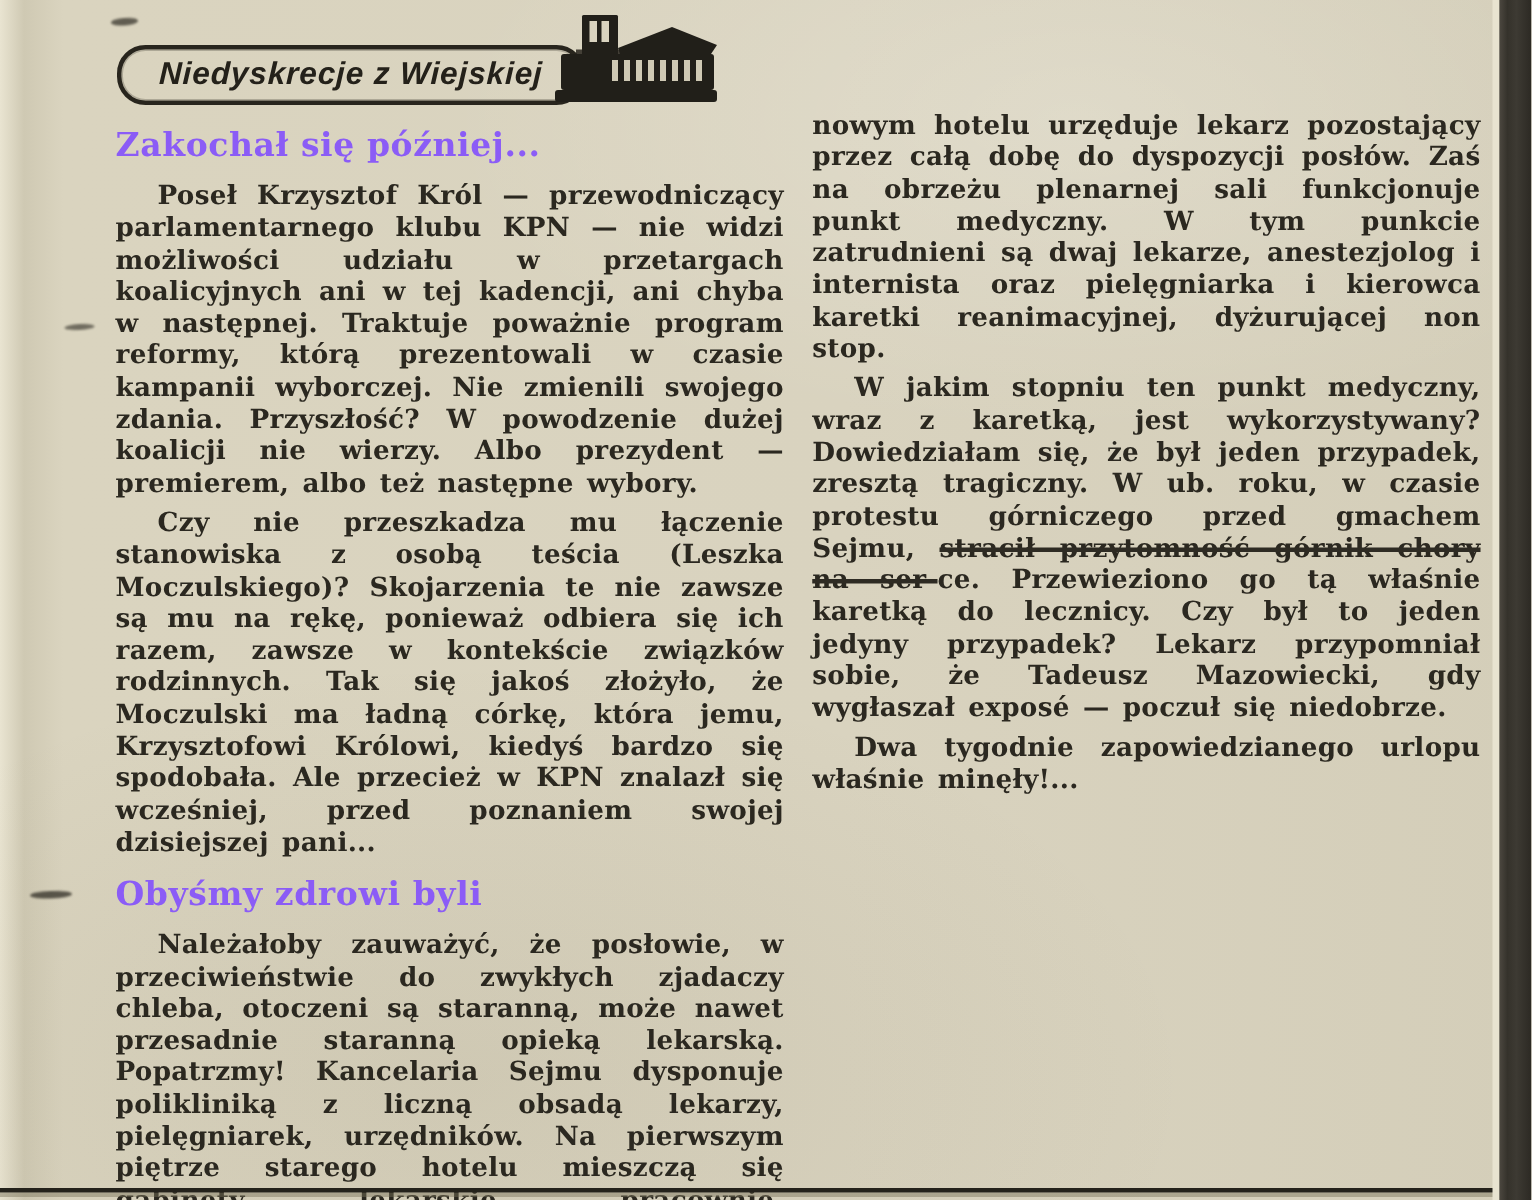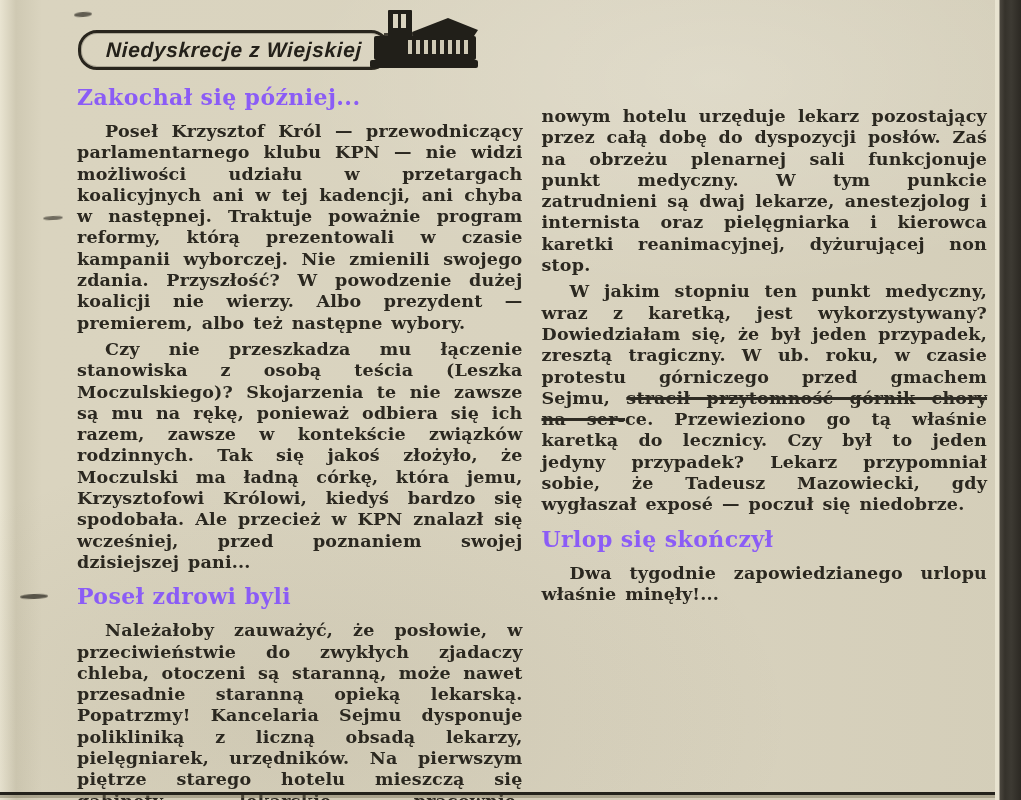--- a/index.html
+++ b/index.html
@@ -78,21 +78,21 @@
     letter-spacing: 0.4px;
     margin: 10px 0 11px 0; color: #8b5cf6;
   }
   .col p {
     margin: 0 0 5px 0;
     font-size: 17.5px; line-height: 21.3px; font-weight: bold;
     text-align: justify; text-justify: inter-word;
     letter-spacing: 0.2px; word-spacing: 2.5px;
     text-indent: 1.6em; color: #2b2820;
   }
-  .col p.flush { text-indent: 0; margin-top: 32px; }
+  .col p.flush { text-indent: 0; }
   .struck {
     text-decoration: line-through;
     text-decoration-thickness: 2.5px;
     text-decoration-color: #2e2b23;
   }
 </style>
 </head>
 <body>
 
 <div class="scan-gutter"></div>
@@ -131,23 +131,22 @@
       <rect x="8" y="54" width="108" height="8" rx="2"></rect>
     </g>
   </svg>
 </header>
 
 <main class="columns">
   <section class="col">
     <h2 class="article-heading">Zakochał się później...</h2>
     <p>Poseł Krzysztof Król — przewodniczący parlamentarnego klubu KPN — nie widzi możliwości udziału w przetargach koalicyjnych ani w tej kadencji, ani chyba w następnej. Traktuje poważnie program reformy, którą prezentowali w czasie kampanii wyborczej. Nie zmienili swojego zdania. Przyszłość? W powodzenie dużej koalicji nie wierzy. Albo prezydent — premierem, albo też następne wybory.</p>
     <p>Czy nie przeszkadza mu łączenie stanowiska z osobą teścia (Leszka Moczulskiego)? Skojarzenia te nie zawsze są mu na rękę, ponieważ odbiera się ich razem, zawsze w kontekście związków rodzinnych. Tak się jakoś złożyło, że Moczulski ma ładną córkę, która jemu, Krzysztofowi Królowi, kiedyś bardzo się spodobała. Ale przecież w KPN znalazł się wcześniej, przed poznaniem swojej dzisiejszej pani...</p>
-    <h2 class="article-heading">Poseł zdrowi byli</h2>
+    <h2 class="article-heading">Obyśmy zdrowi byli</h2>
     <p>Należałoby zauważyć, że posłowie, w przeciwieństwie do zwykłych zjadaczy chleba, otoczeni są staranną, może nawet przesadnie staranną opieką lekarską. Popatrzmy! Kancelaria Sejmu dysponuje polikliniką z liczną obsadą lekarzy, pielęgniarek, urzędników. Na pierwszym piętrze starego hotelu mieszczą się gabinety lekarskie, pracownie, laboratorium. Za to w</p>
   </section>
 
   <section class="col">
     <p class="flush">nowym hotelu urzęduje lekarz pozostający przez całą dobę do dyspozycji posłów. Zaś na obrzeżu plenarnej sali funkcjonuje punkt medyczny. W tym punkcie zatrudnieni są dwaj lekarze, anestezjolog i internista oraz pielęgniarka i kierowca karetki reanimacyjnej, dyżurującej non stop.</p>
     <p><span>W jakim stopniu ten punkt medyczny, wraz z karetką, jest wykorzystywany? Dowiedziałam się, że był jeden przypadek, zresztą tragiczny. W ub. roku, w czasie protestu górniczego przed gmachem Sejmu, </span><span class="struck">stracił przytomność górnik chory na ser-</span><span>ce. Przewieziono go tą właśnie karetką do lecznicy. Czy był to jeden jedyny przypadek? Lekarz przypomniał sobie, że Tadeusz Mazowiecki, gdy wygłaszał exposé — poczuł się niedobrze.</span></p>
-    <h2 class="article-heading">Urlop się skończył</h2>
     <p>Dwa tygodnie zapowiedzianego urlopu właśnie minęły!...</p>
   </section>
 </main>
 
 </body></html>

